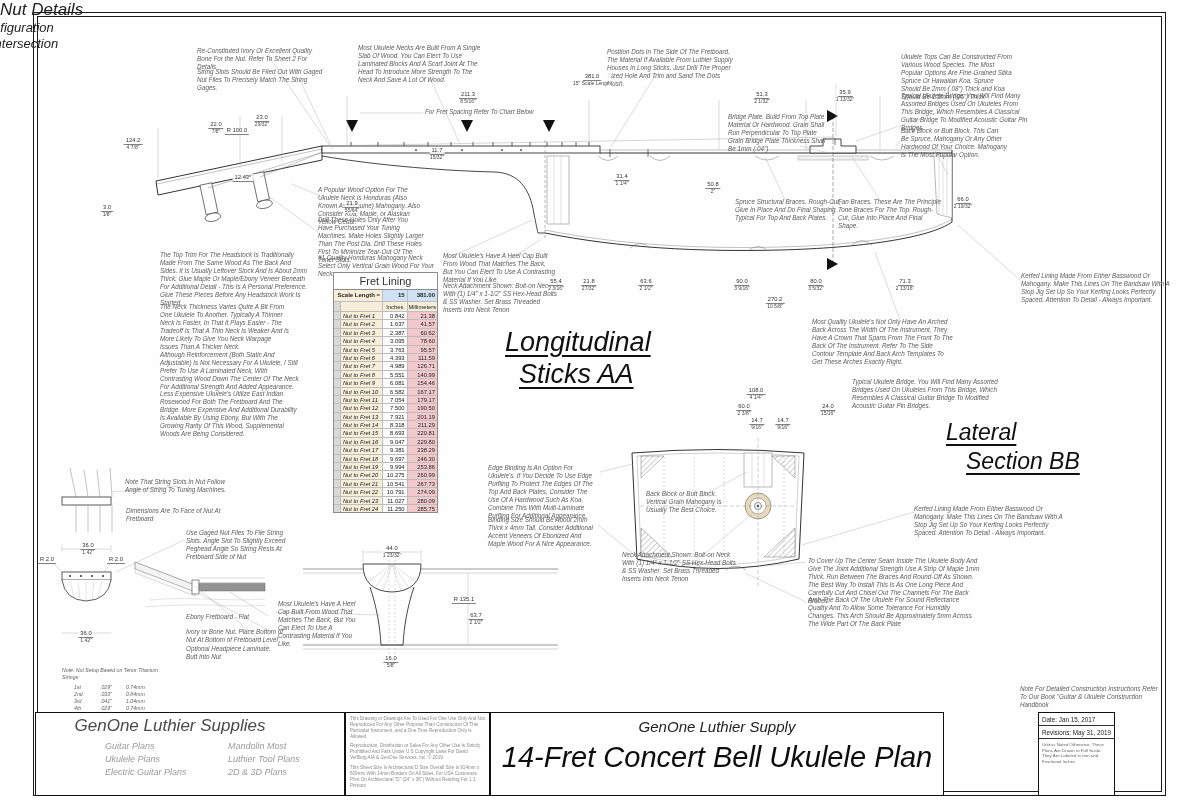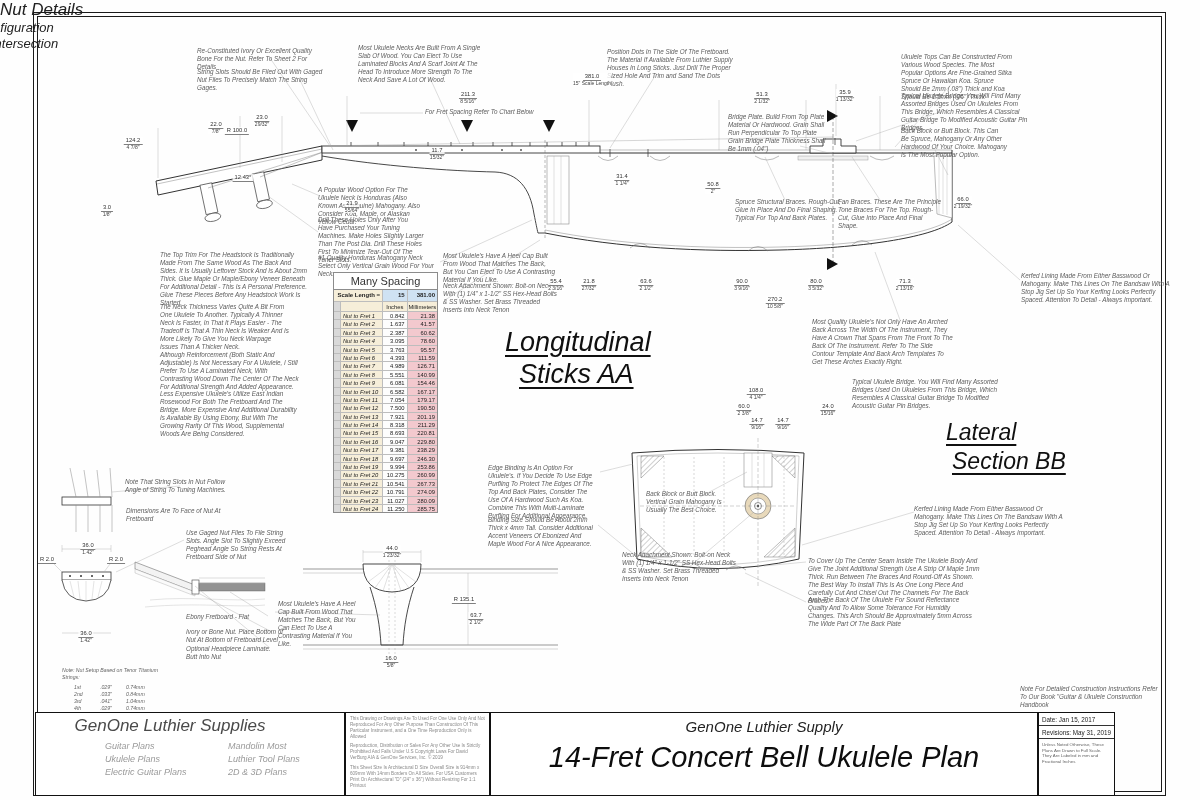--- a/index.html
+++ b/index.html
@@ -13,21 +13,21 @@
   .note{position:absolute;font-style:italic;font-size:6.3px;line-height:1.28;color:#5c5c5c}
   .dim{position:absolute;transform:translateX(-50%);text-align:center;font-size:5.8px;line-height:1.15;color:#333;background:rgba(255,255,255,.8);white-space:nowrap}
   .dim .mm{display:inline-block;padding:0 2px;border-bottom:.5px solid #808080}
   .dim .in{display:block;font-size:5px;color:#444}
   .dim .in:empty{display:none;border:0}
   .sec-title{position:absolute;font-style:italic;color:#101010}
   .sec-title .ln{text-decoration:underline;text-underline-offset:4px}
   #title-longitudinal{left:505px;top:326px;font-size:27px;line-height:1.2}
   #title-longitudinal .ln2{margin-left:14px}
   #title-lateral{left:946px;top:418px;font-size:23px;line-height:1.25}
-  #title-lateral .ln2{margin-left:6px}
+  #title-lateral .ln2{margin-left:20px}
   #title-nut{left:57px;top:642px;font-size:17px;font-style:italic;color:#222}
   #title-heel{left:393px;top:671px;transform:translateX(-50%);text-align:center;font-size:13px;font-style:italic;color:#222;line-height:1.25}
   
   #fret-table{position:absolute;left:333px;top:272px;width:105px;background:#fff;border:1px solid #8c8c8c;font-size:5.8px;color:#222}
   .ft-title{height:17px;line-height:17px;text-align:center;font-size:11px;color:#333;border-bottom:1px solid #8c8c8c;background:#fff}
   .ft-row{display:flex;height:8.4px;border-top:.5px solid #bdbdbd;align-items:stretch;line-height:8.4px}
   .ft-row.hd{height:10px;line-height:10px}
   .ft-row.sc{height:11px;line-height:11px;border-top:none;font-weight:bold;font-size:6px}
   .c{border-right:.5px solid #bdbdbd;overflow:hidden;white-space:nowrap}
   .c:last-child{border-right:none}
@@ -44,21 +44,21 @@
   .g-row span{display:block}
   .g-n{width:26px}.g-i{width:26px}.g-m{width:34px}
   
   .tb{position:absolute;border:1px solid #111;background:#fff}
   #tb-logo{left:35px;top:712px;width:310px;height:84px}
   #logo-name{position:absolute;left:70px;top:716px;width:200px;text-align:center;font-size:17px;font-style:italic;color:#4a4a4a}
   .logo-col{position:absolute;top:740px;font-size:9px;font-style:italic;color:#9a9a9a;line-height:1.45}
   #logo-col1{left:105px}#logo-col2{left:228px}
   #tb-legal{left:345px;top:712px;width:145px;height:84px;padding:3px 4px}
   .legal-p{font-size:4.6px;line-height:1.3;color:#8a8a8a;margin-bottom:3.5px}
-  #tb-title{left:490px;top:712px;width:548px;height:84px;text-align:center}
+  #tb-title{left:490px;top:712px;width:454px;height:84px;text-align:center}
   #tb-company{font-size:15px;font-style:italic;color:#222;margin-top:5px}
   #tb-plan{font-size:29px;font-style:italic;color:#0d0d0d;margin-top:6px}
   #tb-date{left:1038px;top:712px;width:77px;height:84px;font-size:6.3px;color:#222}
   .db-row{padding:2.5px 3px;border-bottom:1px solid #333}
   .db-note{padding:3px;font-size:4.4px;color:#666;line-height:1.3}
   #tb-num{left:1115px;top:712px;width:50px;height:84px;text-align:center}
   #tb-file{font-size:4.4px;color:#999;margin-top:2px}
   #tb-page{font-size:34px;color:#1a1a1a;margin-top:10px;font-weight:400}
 </style>
 </head>
@@ -467,21 +467,21 @@
     <div class="ln">Lateral</div>
     <div class="ln ln2">Section BB</div>
   </div>
   <div id="title-nut">Nut Details</div>
   <div id="title-heel">
     <div>Heel Configuration</div>
     <div>At Body Intersection</div>
   </div>
 
   <div id="fret-table">
-    <div class="ft-title">Many Spacing</div>
+    <div class="ft-title">Fret Lining</div>
     <div class="ft-row sc">
       <span class="c c-sl">Scale Length =</span>
       <span class="c c-i c-b">15</span>
       <span class="c c-m c-b">381.00</span>
     </div>
     <div class="ft-row hd">
       <span class="c c-g"></span>
       <span class="c c-l"></span>
       <span class="c c-i">Inches</span>
       <span class="c c-m">Millimeters</span>

